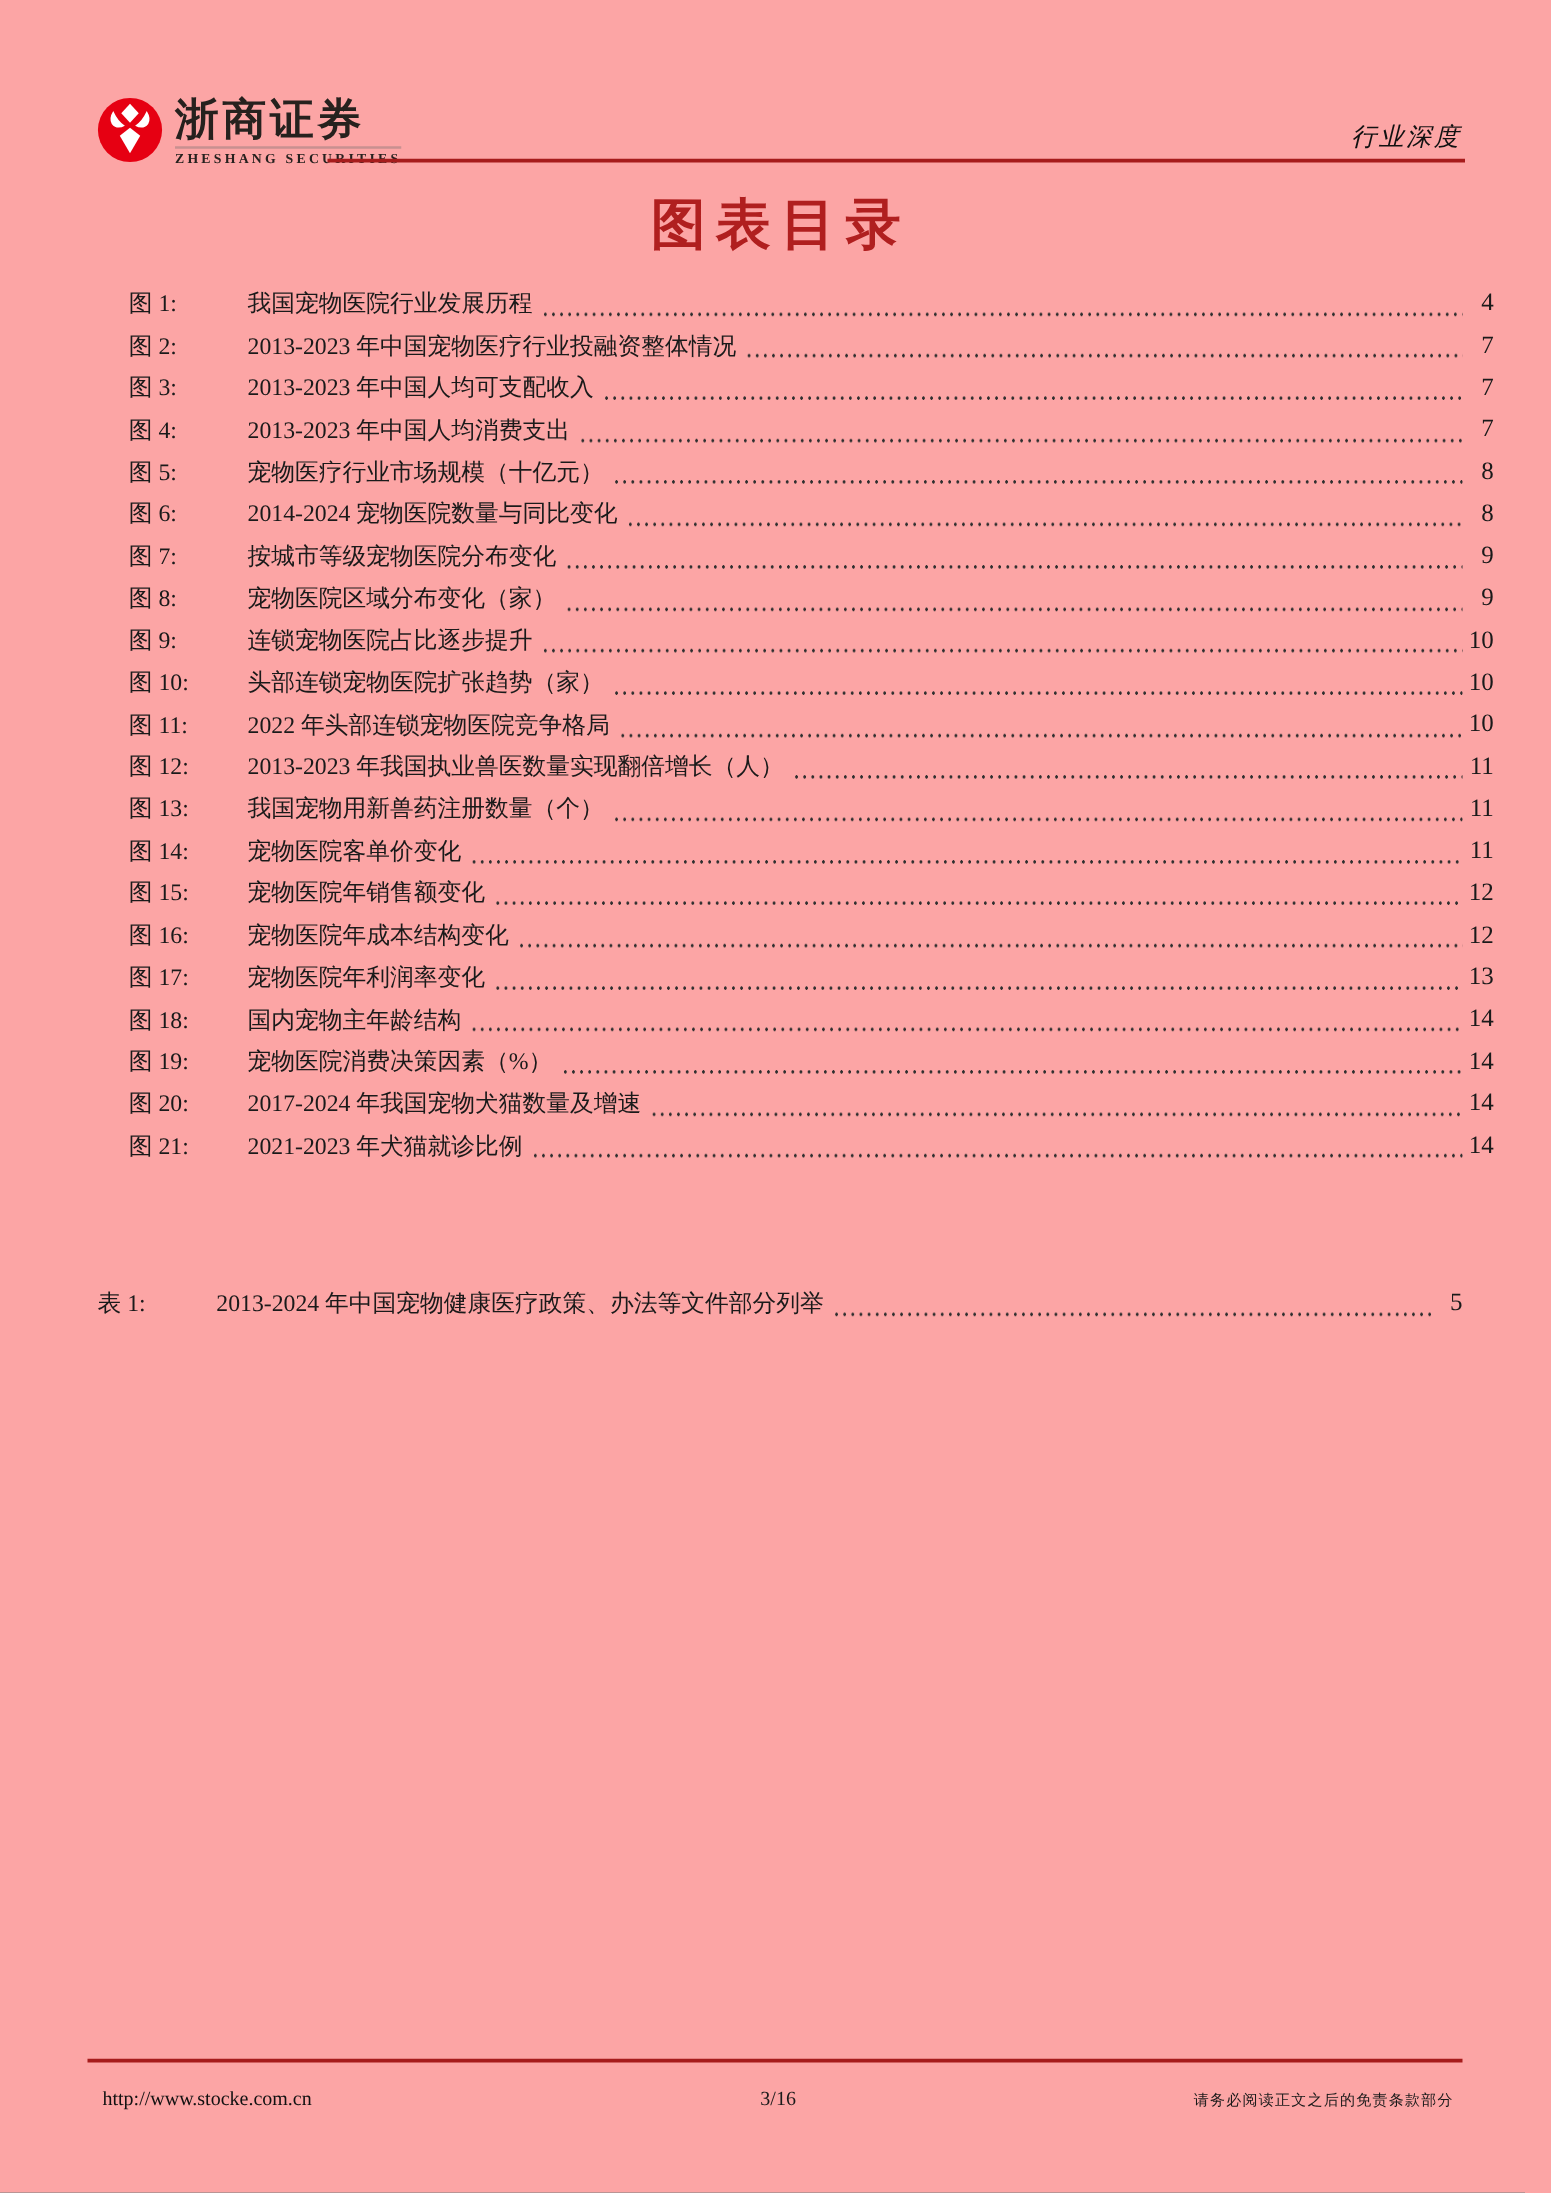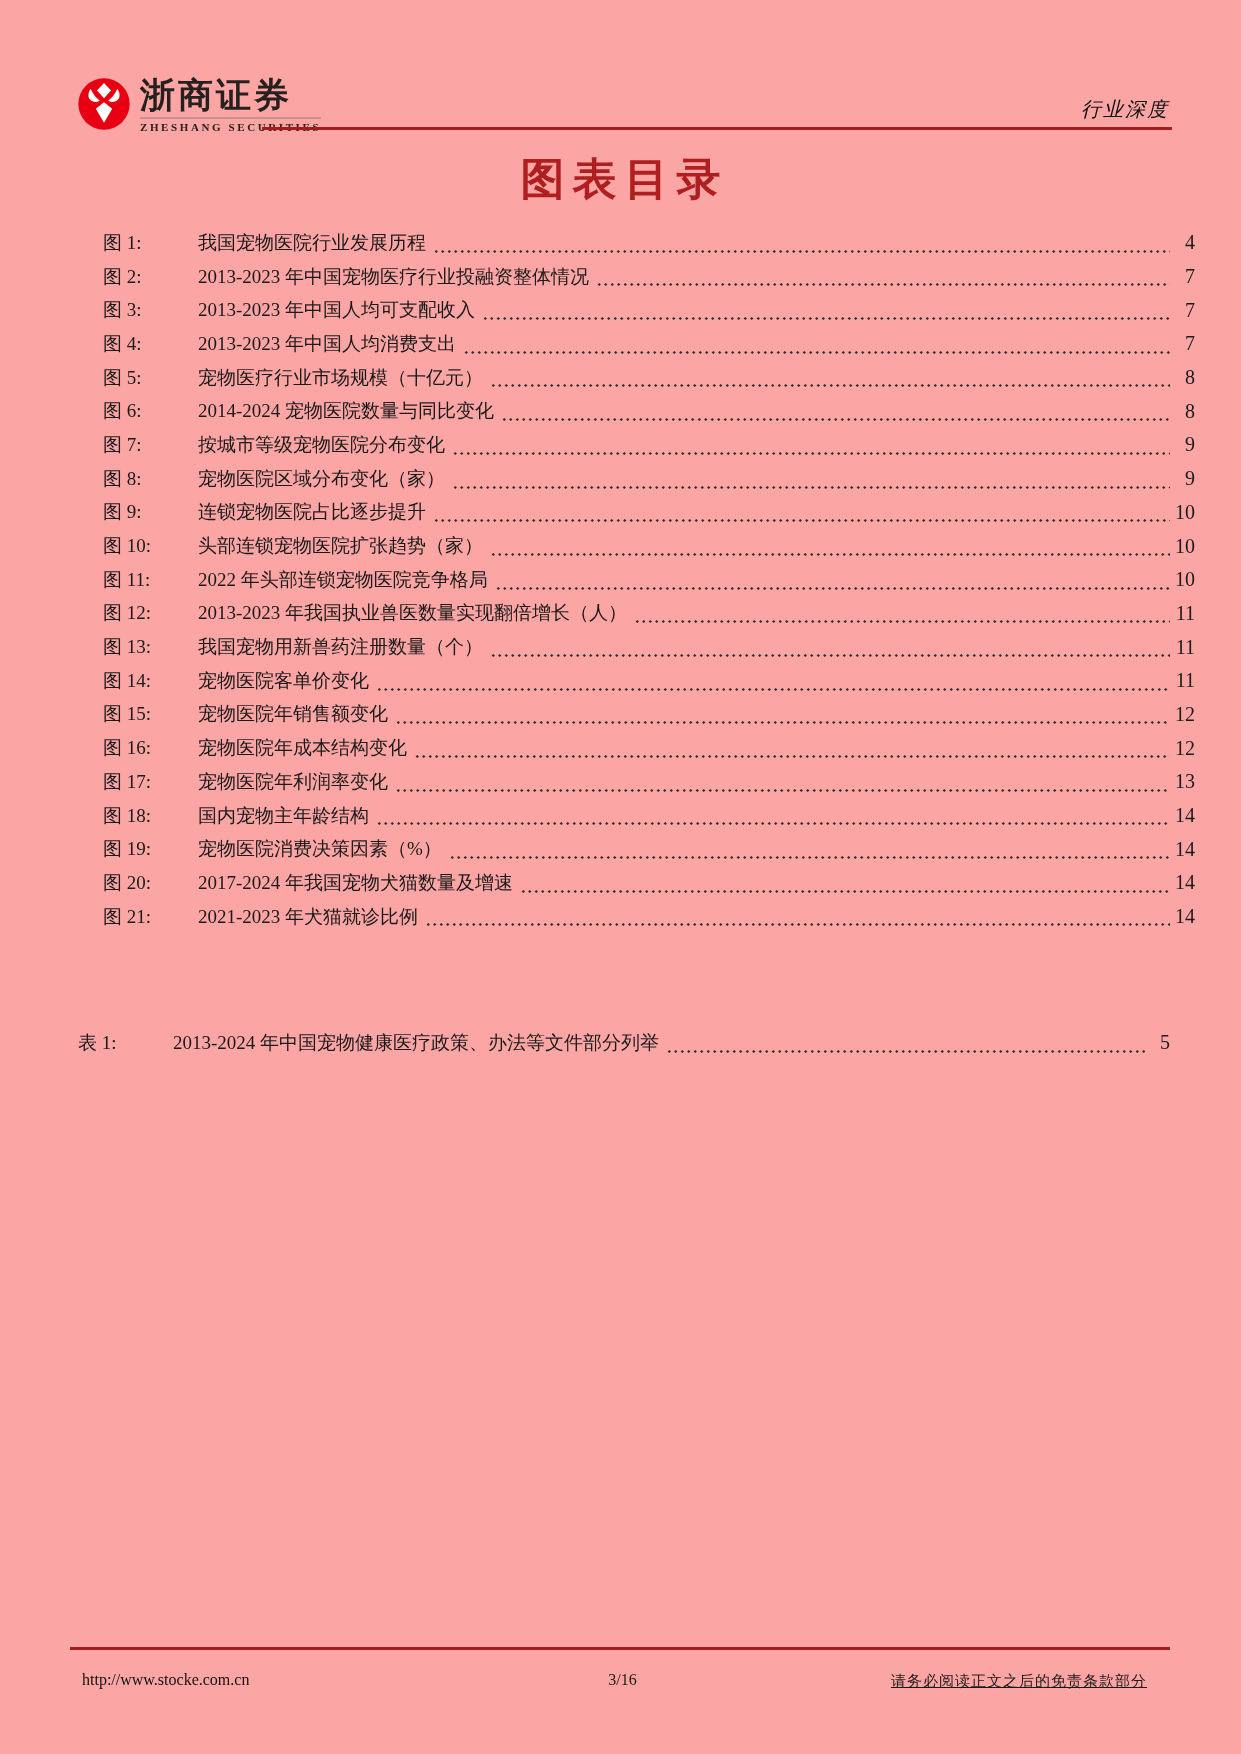--- a/index.html
+++ b/index.html
@@ -49,21 +49,21 @@
     background-repeat:repeat-x;
     background-position:left bottom;
   }
   .toc-page { min-width:20px; text-align:right; font-size:20px; }
 
   
   .footer-rule { position:absolute; left:70px; right:71px; top:1647px; height:3px; background:var(--accent-line,#a61c1c); }
   .footer { position:absolute; left:82px; right:78px; top:1657px; height:24px; font-size:16px;margin-top:14px; }
   .footer-url { position:absolute; left:0; top:0; color:#111; text-decoration:none; }
   .footer-page { position:absolute; left:50%; transform:translateX(-50%); top:0; }
-  .footer-disclaimer { position:absolute; right:16px; top:1px; font-size:15px; letter-spacing:1px;text-decoration:underline; }
+  .footer-disclaimer { position:absolute; right:0; top:1px; font-size:12px; letter-spacing:1px; }
 </style>
 </head>
 <body>
 
 <div class="page">
 
   <div class="logo">
     <span class="logo-mark">
       <svg viewBox="0 0 48 48" width="56" height="56" aria-hidden="true">
         <circle cx="24" cy="24" r="22" fill="#e60012"></circle>

